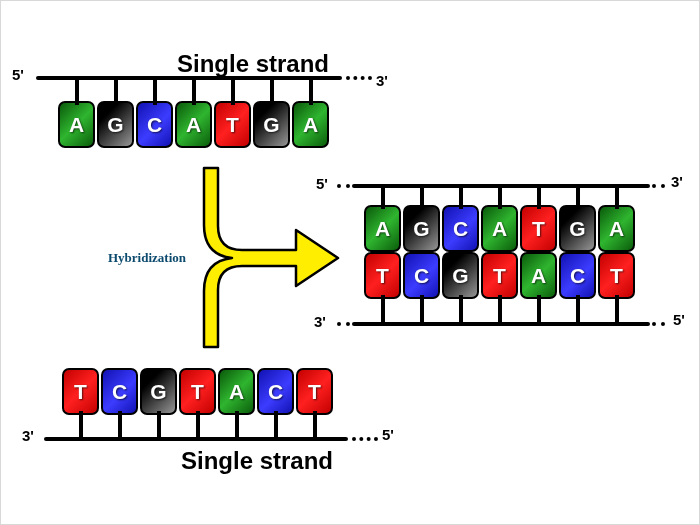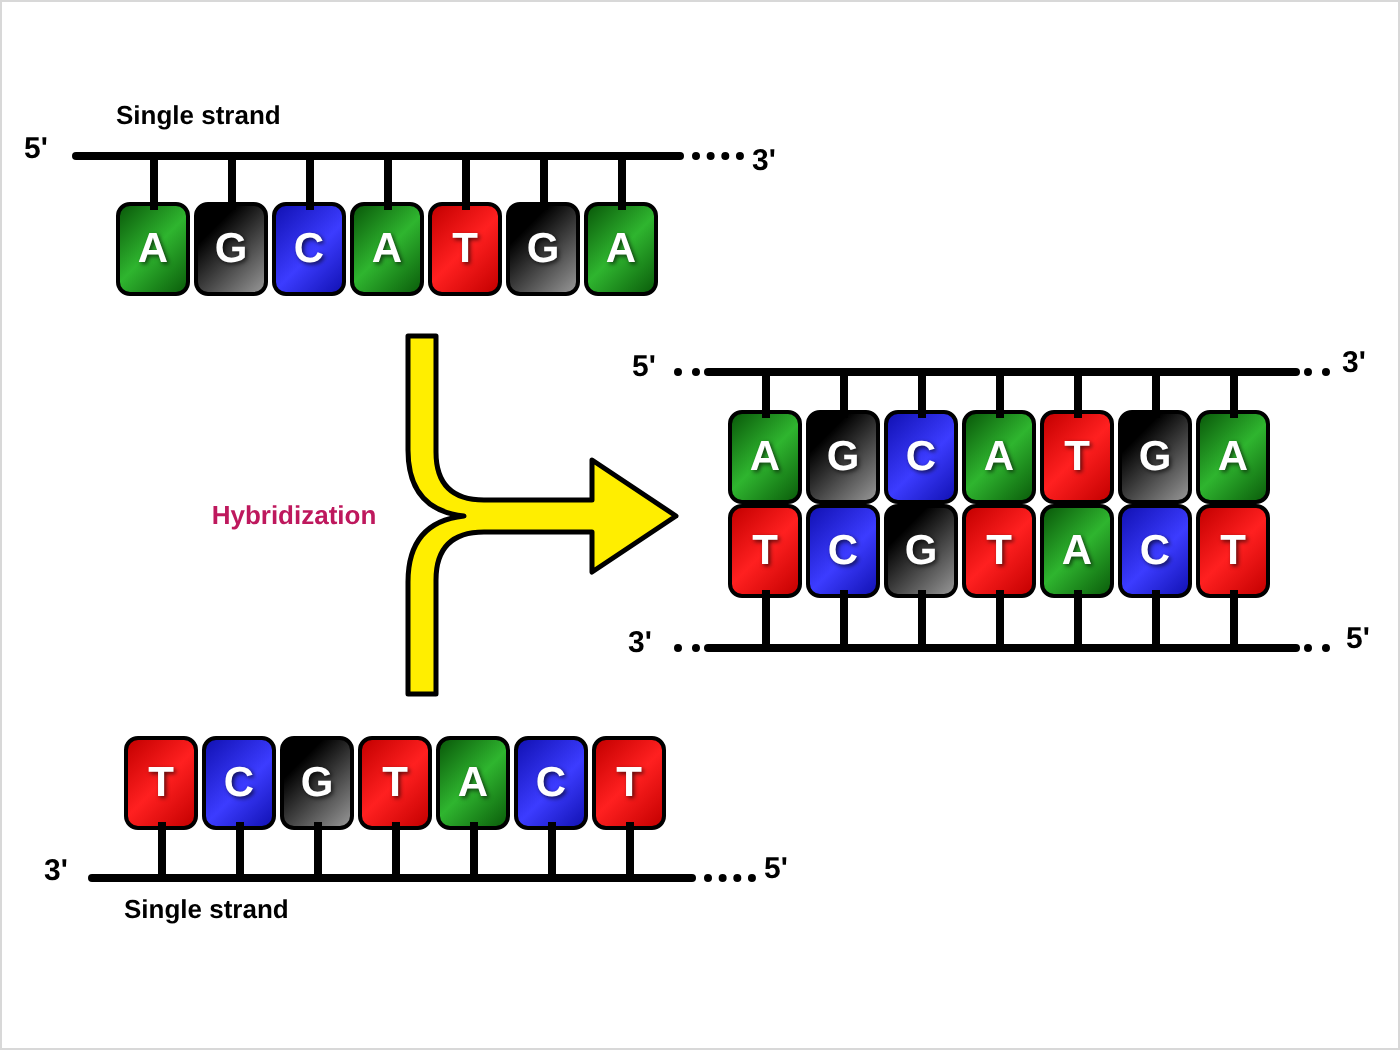--- a/index.html
+++ b/index.html
@@ -1,25 +1,25 @@
 <!DOCTYPE html>
 <html><head>
 <meta charset="utf-8">
 <style>
   html,body { margin:0; padding:0; background:#fff; }
   .stage {
     position:relative; width:700px; height:525px; background:#ffffff;
     font-family:"Liberation Sans", sans-serif; overflow:hidden;
     box-shadow: inset 0 0 0 1px #d8d8d8;
   }
-  .strand-title { position:absolute; font-weight:bold; font-size:13px; color:#000; text-align:left; }
+  .strand-title { position:absolute; font-weight:bold; font-size:24px; color:#000; text-align:right; }
   .prime { position:absolute; font-weight:bold; font-size:15px; color:#000; }
   .backbone { position:absolute; height:4px; background:#000; border-radius:2px; }
   .dots { position:absolute; height:0; border-top:4px dotted #000; }
-  .arrow-label { position:absolute; font-weight:bold; font-size:13px; color:#be185d; text-align:center; }
+  .arrow-label { position:absolute; font-weight:bold; font-size:13px; color:#0c4a6e; text-align:center;font-family:Liberation Serif, serif; }
 
   .base-row { position:absolute; display:flex; gap:2px; }
   .base {
     position:relative; width:37px; height:47px; box-sizing:border-box;
     border:2px solid #000; border-radius:7px;
     display:flex; align-items:center; justify-content:center;
   }
   .base-letter {
     color:#fff; font-weight:bold; font-size:21px; line-height:1;
     text-shadow:1px 1px 2px rgba(0,0,0,0.65);

